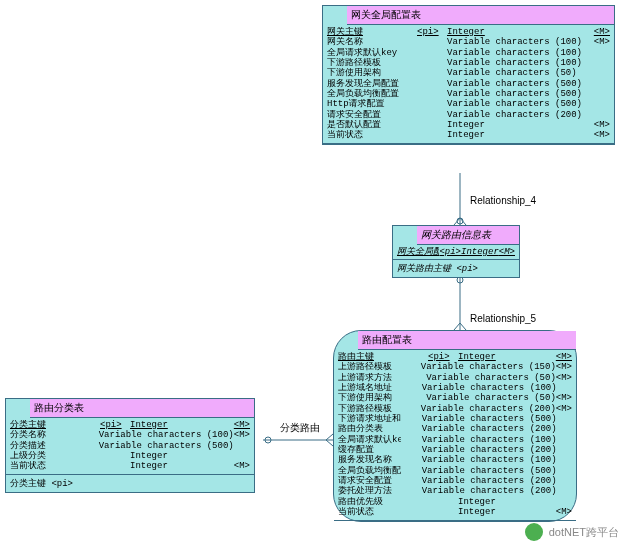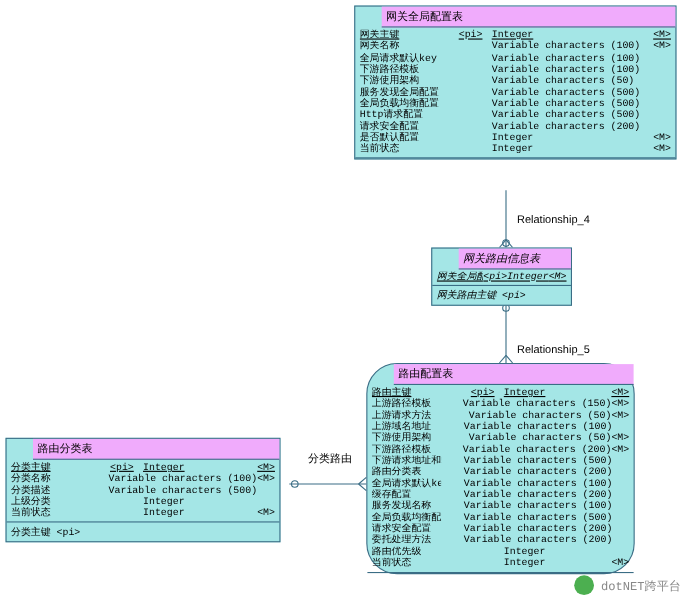--- a/index.html
+++ b/index.html
@@ -55,21 +55,20 @@
   }
   .watermark {
     position: absolute;
     right: 10px;
     bottom: 6px;
     display: flex;
     align-items: center;
     gap: 6px;
     font-size: 11px;
     color: #888;
-    font-family: Liberation Mono, monospace;
   }
   .watermark .logo {
     width: 18px;
     height: 18px;
     border-radius: 50%;
     background: #4caf50;
   }
   svg.connectors {
     position: absolute;
     top: 0; left: 0;
@@ -95,21 +94,21 @@
   <line x1="466" y1="330" x2="460" y2="323" stroke="#3a6d85"></line>
 
   <line x1="263" y1="440" x2="333" y2="440" stroke="#3a6d85" stroke-width="1"></line>
   <circle cx="268" cy="440" r="3" fill="none" stroke="#3a6d85"></circle>
   <line x1="333" y1="434" x2="326" y2="440" stroke="#3a6d85"></line>
   <line x1="333" y1="446" x2="326" y2="440" stroke="#3a6d85"></line>
 </svg>
 
 <div class="rel-label" style="left:470px; top:195px;">Relationship_4</div>
 <div class="rel-label" style="left:470px; top:313px;text-align:right;">Relationship_5</div>
-<div class="rel-label" style="left:280px; top:410px;">分类路由</div>
+<div class="rel-label" style="left:280px; top:421px;">分类路由</div>
 
 <div class="entity" style="left:322px; top:5px; width:293px;">
   <div class="entity-title">网关全局配置表</div>
   <div class="entity-body">
       <div class="row">
         <span class="col-name u">网关主键</span>
         <span class="col-pi u">&lt;pi&gt;</span>
         <span class="col-type u">Integer</span>
         <span class="col-m u">&lt;M&gt;</span>
       </div>

